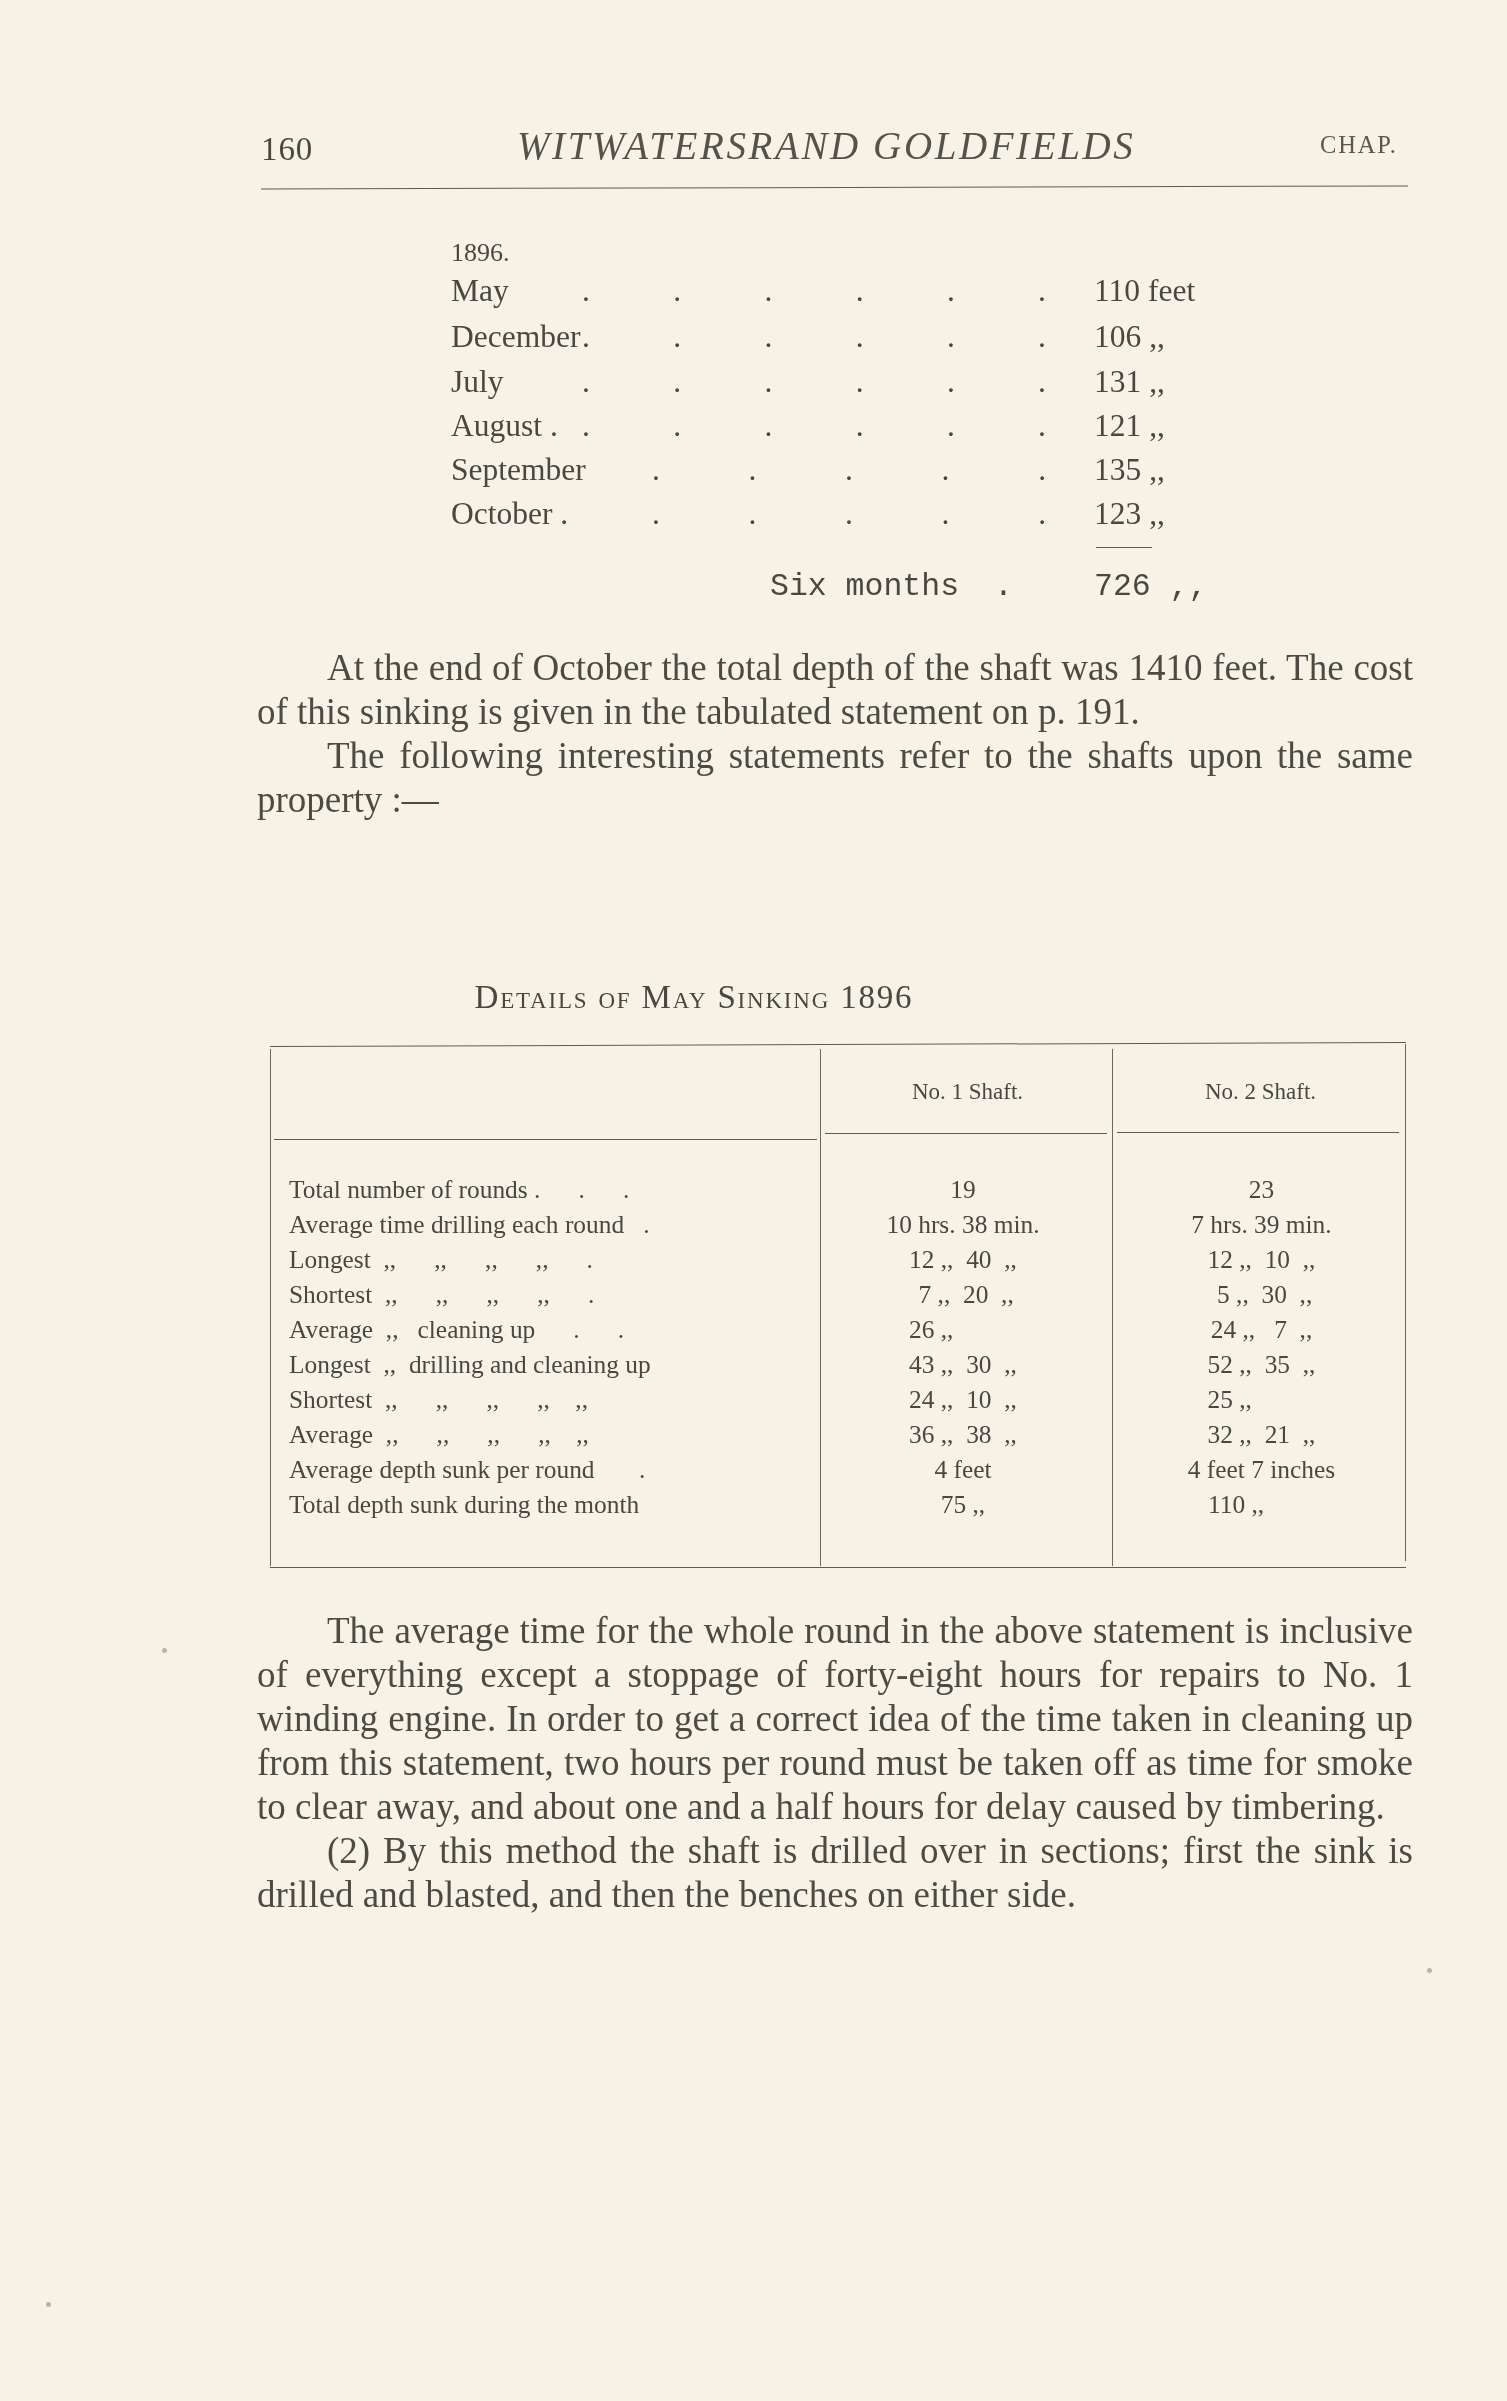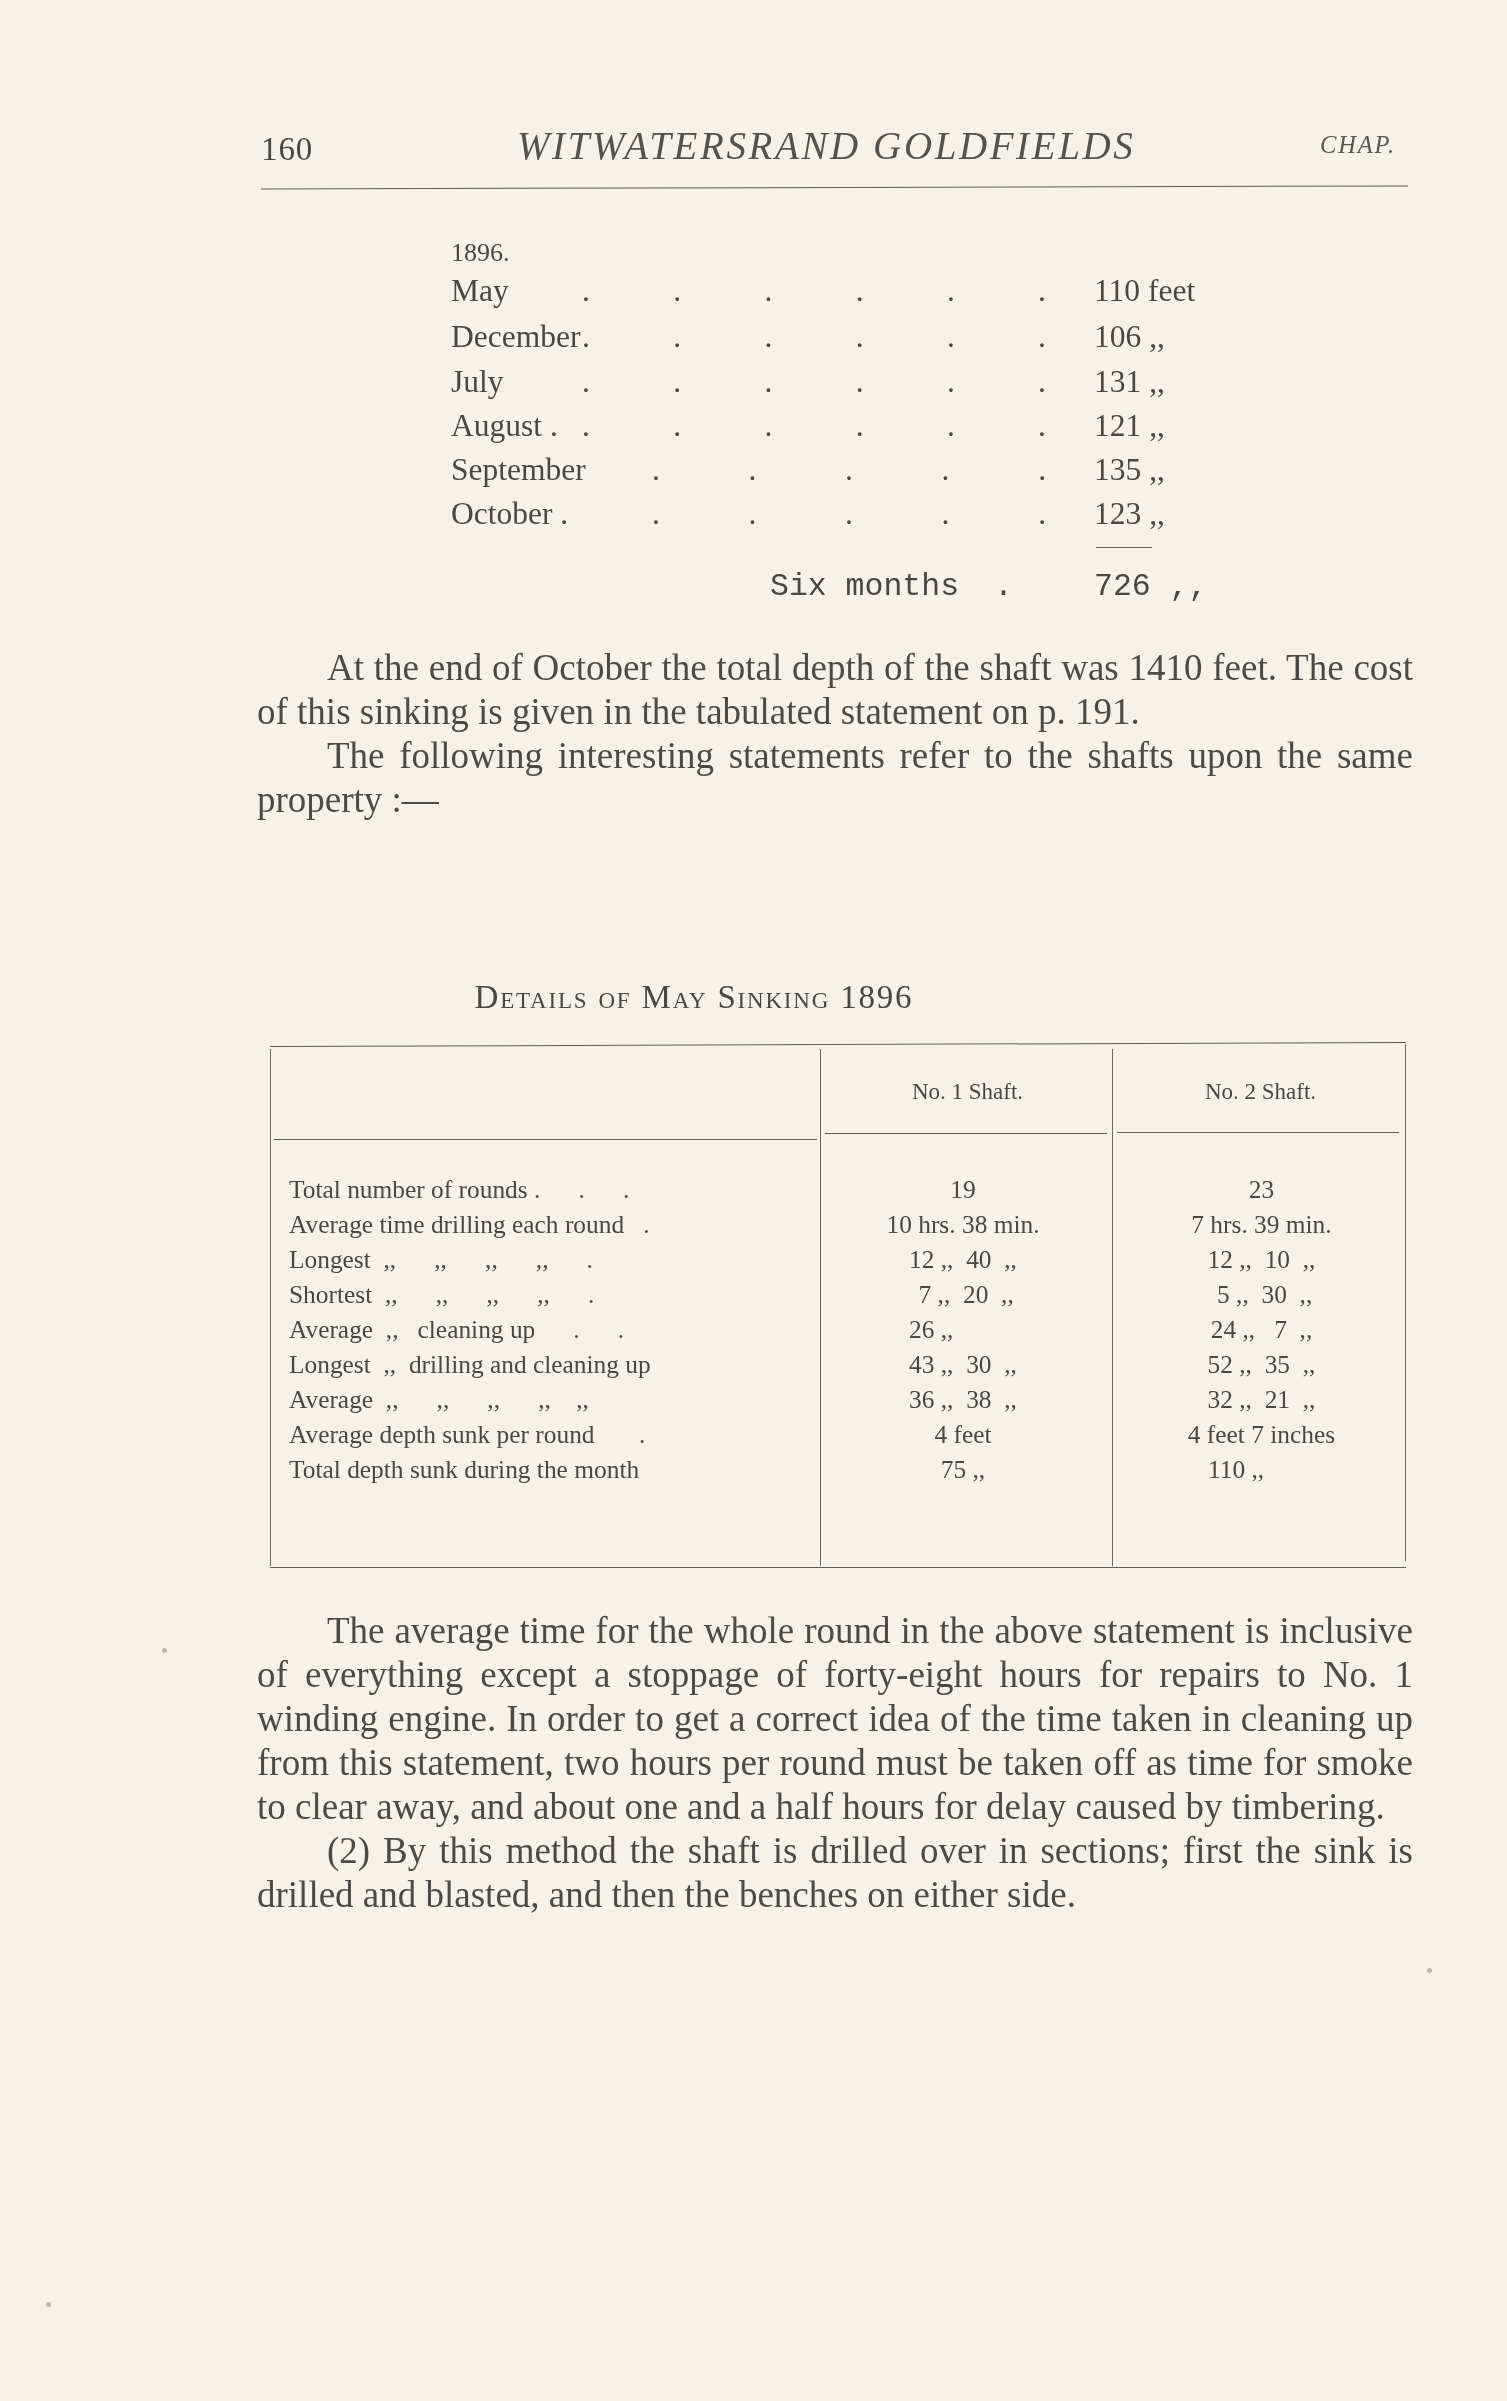--- a/index.html
+++ b/index.html
@@ -6,21 +6,21 @@
   body {
     width:1508px; height:2401px; position:relative; overflow:hidden;
     background:#f6f3e6;
     font-family:"Liberation Serif","DejaVu Serif",serif;
     color:#4a4741;
   }
   .abs { position:absolute; }
   
   .hdr-num { left:261px; top:131px; font-size:33px; letter-spacing:0.9px; }
   .hdr-title { left:517px; top:123px; font-size:39px; font-style:italic; letter-spacing:2.6px; color:#55524b; }
-  .hdr-chap { left:1320px; top:131px; font-size:24.5px; letter-spacing:1.8px; color:#5a574f;font-style:italic; }
+  .hdr-chap { left:1320px; top:131px; font-size:24.5px; letter-spacing:1.8px; color:#5a574f; }
   .hdr-rule { left:261px; top:187px; width:1147px; height:0; border-top:1.8px solid #5e5b54; transform:rotate(-0.15deg); }
 
   
   .year { left:451px; top:238px; font-size:26px; }
   .mrow { left:451px; width:770px; height:46px; font-size:31.5px; }
   .mrow .mname { position:absolute; left:0; top:0; }
   .mrow .dots { position:absolute; left:131px; top:0; width:464px; display:flex; justify-content:space-between; }
   .mrow .mval { position:absolute; left:643px; top:0; }
   .sum-rule { left:1096px; top:547px; width:56px; border-top:1.8px solid #5e5b54; }
   .sum-row { top:569px; font-size:31.5px;font-family:Liberation Mono, monospace; }
@@ -176,20 +176,25 @@
       <span class="lab">Average  ,,   cleaning up      .      .</span>
       <span class="c1">26 ,,          </span>
       <span class="c2">24 ,,   7  ,,</span>
     </div>
     <div class="trow">
       <span class="lab">Longest  ,,  drilling and cleaning up</span>
       <span class="c1">43 ,,  30  ,,</span>
       <span class="c2">52 ,,  35  ,,</span>
     </div>
     <div class="trow">
+      <span class="lab">Shortest  ,,      ,,      ,,      ,,    ,,</span>
+      <span class="c1">24 ,,  10  ,,</span>
+      <span class="c2">25 ,,          </span>
+    </div>
+    <div class="trow">
       <span class="lab">Average  ,,      ,,      ,,      ,,    ,,</span>
       <span class="c1">36 ,,  38  ,,</span>
       <span class="c2">32 ,,  21  ,,</span>
     </div>
     <div class="trow">
       <span class="lab">Average depth sunk per round       .</span>
       <span class="c1">4 feet</span>
       <span class="c2">4 feet 7 inches</span>
     </div>
     <div class="trow">

